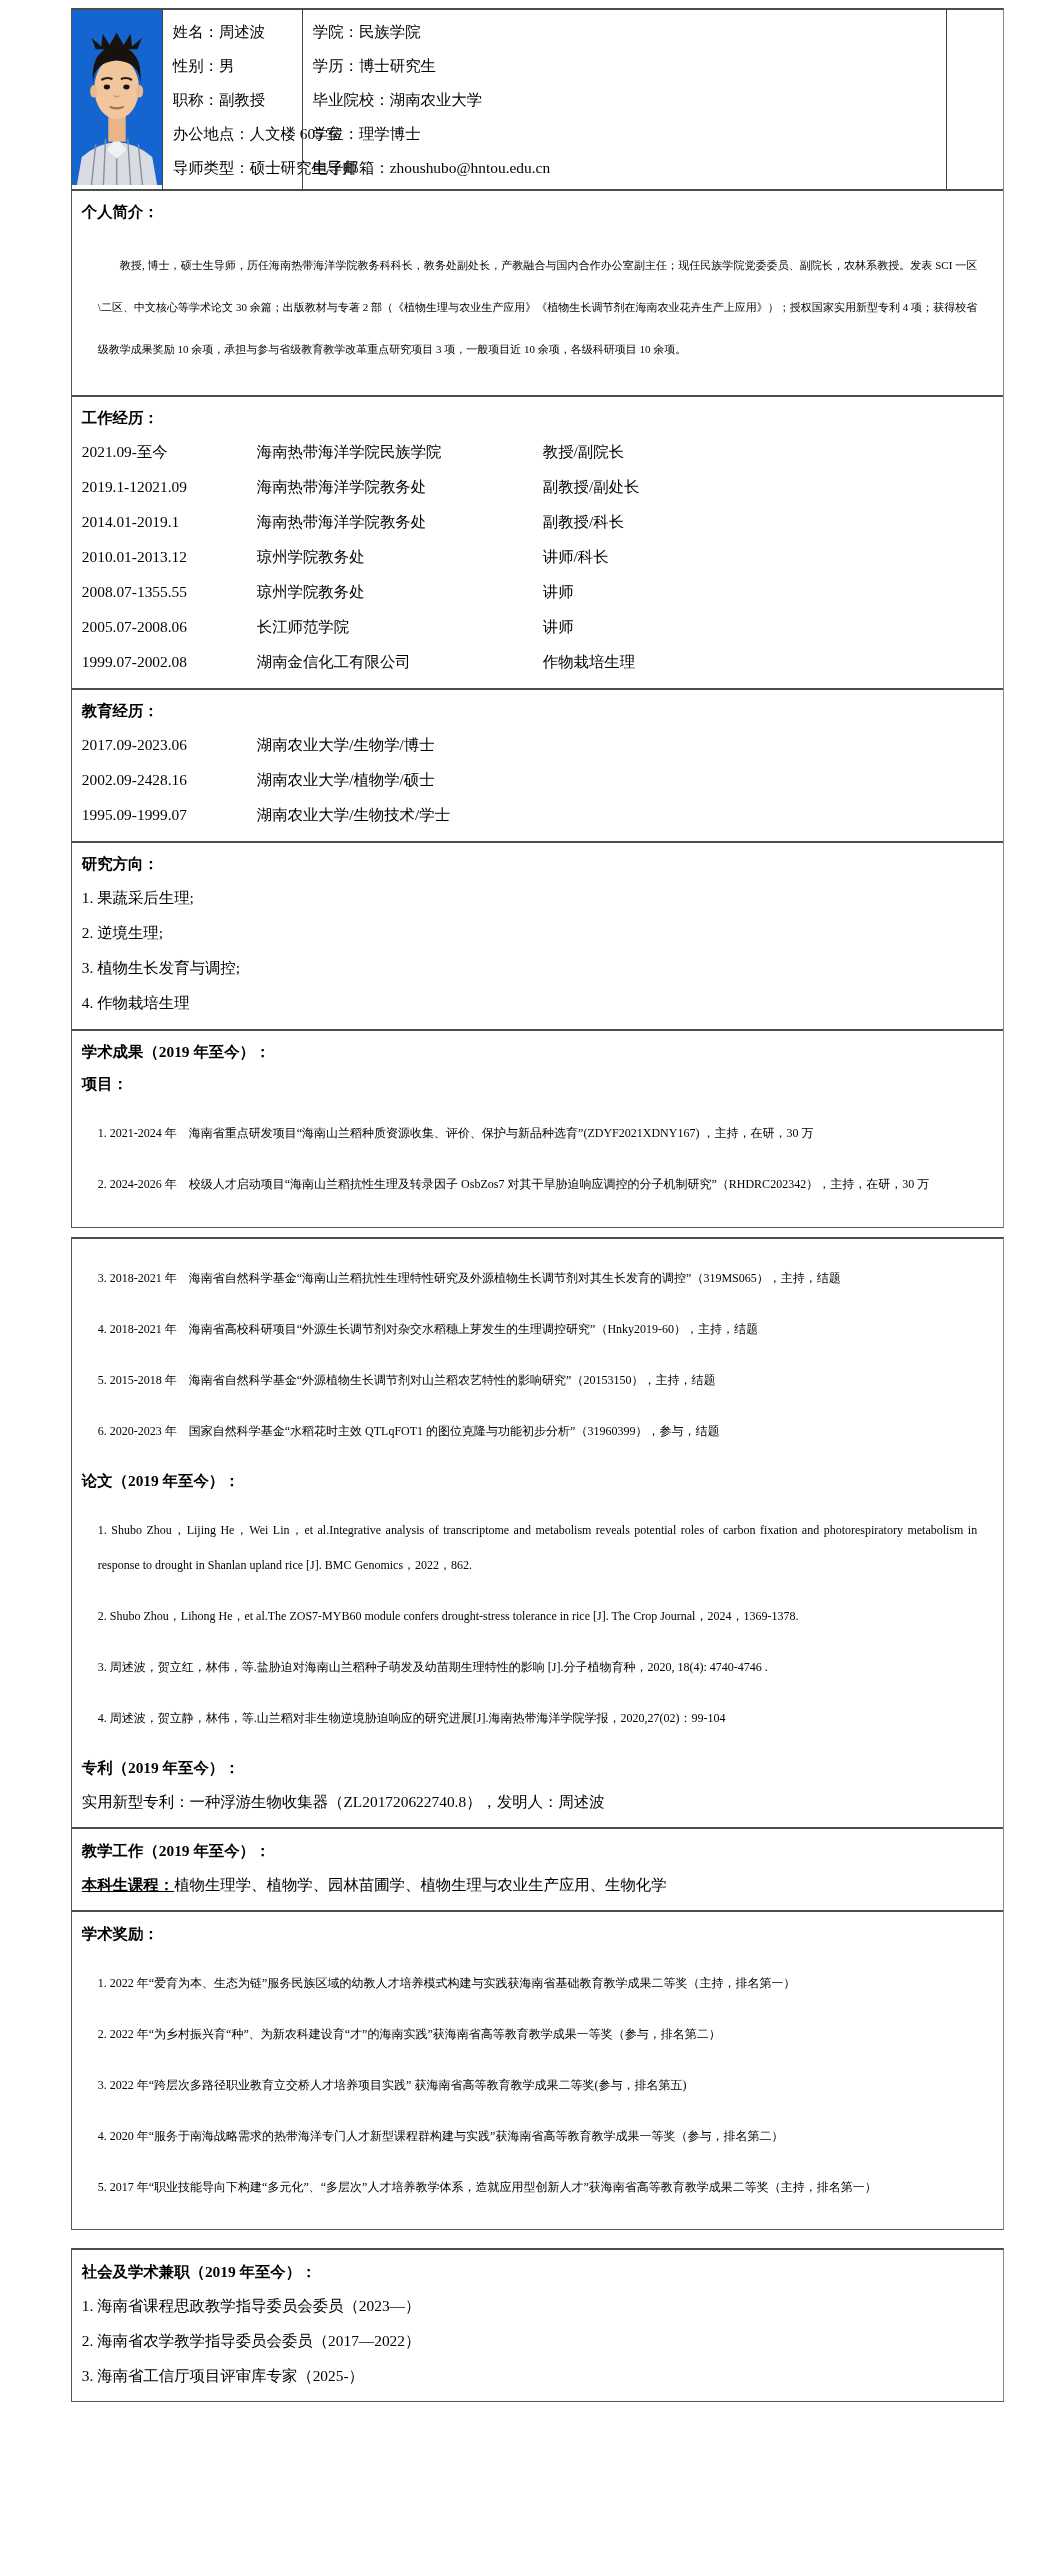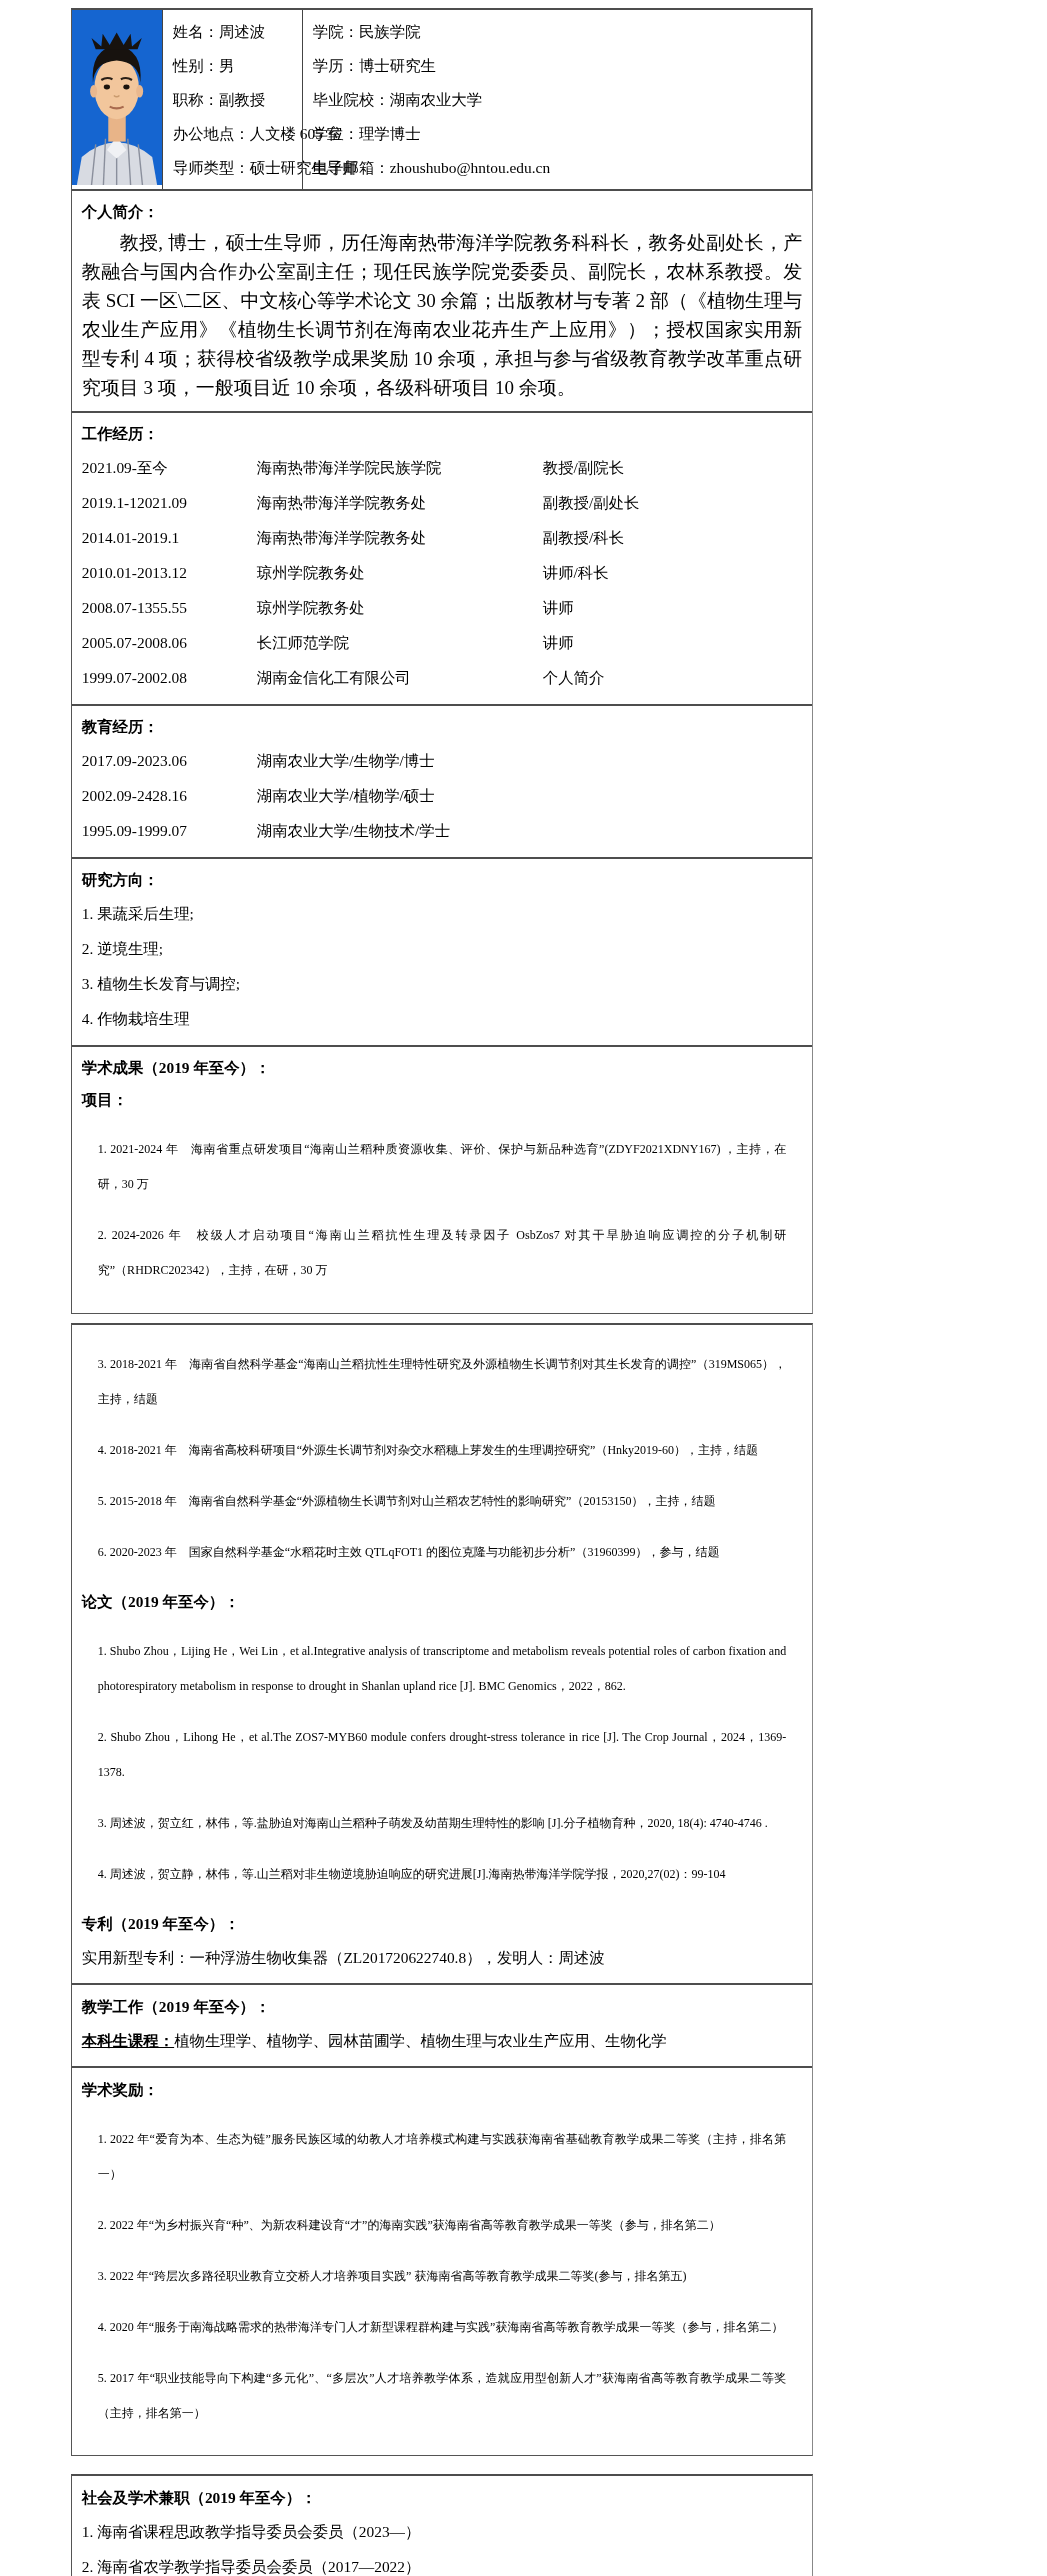--- a/index.html
+++ b/index.html
@@ -1,40 +1,40 @@
 <!DOCTYPE html>
 <html style="font-size:11.2px"><head>
 <meta charset="utf-8">
 <style>
   html,body { margin:0; padding:0; background:#ffffff; }
   body { width:1047px; font-family:"Liberation Serif","DejaVu Serif",serif; color:#000; }
   .doc { width:1047px; padding-top:8.4px; }
   .tbl {
-    margin-left:71px; width:742px; box-sizing:border-box;
+    margin-left:71px; width:933px; box-sizing:border-box;
     border-top:2.8px solid #4d4d4d;
     border-left:0.7px solid #555; border-right:0.7px solid #888; border-bottom:1.4px solid #555;
     background:#fff;
   }
   .gap14 { height:9.8px; } .gap26 { height:18px; }
   .section { border-top:2.1px solid #4d4d4d; padding:5.6px 9.8px 8.4px 9.8px; }
   .tbl > .section:first-child, .tbl > .header-row:first-child { border-top:none; }
 
   
   .header-row { display:flex; align-items:stretch; }
   .photo-cell { width:90px; box-sizing:border-box; }
   .photo-cell svg { display:block; width:90px; height:175px; }
   .info-left  { width:140px; box-sizing:border-box; border-left:0.7px solid #444; padding:4.2px 0 4.2px 9.8px; }
   .info-right { width:644px; box-sizing:border-box; border-left:0.7px solid #444; padding:4.2px 0 4.2px 9.8px; }
   .info-pad   { flex:1; border-left:0.7px solid #444; }
   .info-line { font-size:15.4px; line-height:34px; white-space:nowrap; }
 
   .h  { font-weight:bold; font-size:15.4px; line-height:32px; }
   .item { font-size:12px; line-height:35px; text-align:justify; margin:16px; }
   .line { font-size:15.4px; line-height:35px; margin:0; }
-  .intro-text { font-size:19px; line-height:29px; text-align:justify; margin:0; text-indent:2em; }
+  .intro-text { font-size:11px; line-height:42px; text-align:justify; margin:16px; text-indent:2em; }
 
   .wrow { display:flex; font-size:15.4px; line-height:35px; }
   .wperiod { width:175px; flex:none; }
   .worg    { width:286px; flex:none; }
   .wtitle  { flex:1; }
   .erow { display:flex; font-size:15.4px; line-height:35px; }
   .eperiod { width:175px; flex:none; }
   .bold { font-weight:bold;text-decoration:underline; }
 </style>
 </head>
@@ -121,21 +121,21 @@
           <span class="wtitle">讲师</span>
         </div>
       <div class="wrow">
           <span class="wperiod">2005.07-2008.06</span>
           <span class="worg">长江师范学院</span>
           <span class="wtitle">讲师</span>
         </div>
       <div class="wrow">
           <span class="wperiod">1999.07-2002.08</span>
           <span class="worg">湖南金信化工有限公司</span>
-          <span class="wtitle">个人简介</span>
+          <span class="wtitle">作物栽培生理</span>
         </div>
     </div>
 
     <div class="section">
       <div class="h">教育经历：</div>
       <div class="erow">
           <span class="eperiod">2017.09-2023.06</span>
           <span>湖南农业大学/生物学/博士</span>
         </div>
       <div class="erow">

